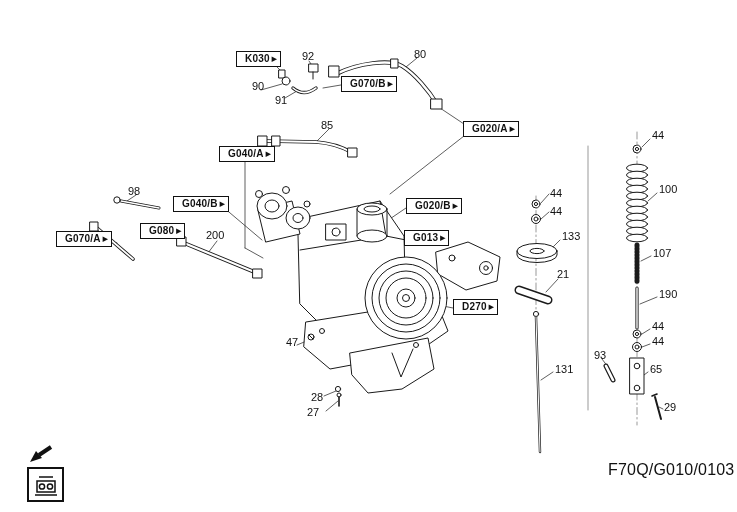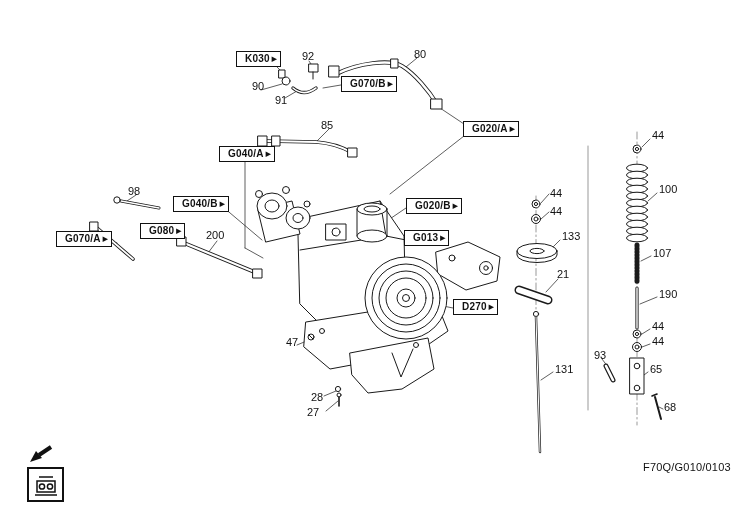--- a/index.html
+++ b/index.html
@@ -14,21 +14,21 @@
     border:1px solid #111; background:#fff; padding:1px 3px 1px 8px;
     font-size:10px; font-weight:700; line-height:12px; letter-spacing:.2px;
     cursor:pointer; white-space:nowrap; z-index:3;
   }
   .ref .ref-m { font-size:6.5px; line-height:10px; margin-left:2px; }
   .num {
     position:absolute; font-size:11px; font-weight:400; color:#111;
     line-height:13px; z-index:2; white-space:nowrap;
   }
   .fig-code {
-    position:absolute; left:643px; top:461px; font-size:11px; color:#111;
+    position:absolute; left:608px; top:461px; font-size:16px; color:#111;
     letter-spacing:.2px;
   }
   .nav-arrow { position:absolute; left:28px; top:444px; width:26px; height:20px; cursor:pointer; }
   .nav-box {
     position:absolute; left:27px; top:467px; width:37px; height:35px;
     border:2px solid #111; background:#fff; cursor:pointer;
     display:flex; align-items:center; justify-content:center;
   }
 </style>
 </head>
@@ -275,21 +275,21 @@
   <div class="num" style="left:557px;top:268px">21</div>
   <div class="num" style="left:555px;top:363px">131</div>
   <div class="num" style="left:652px;top:129px">44</div>
   <div class="num" style="left:659px;top:183px">100</div>
   <div class="num" style="left:653px;top:247px">107</div>
   <div class="num" style="left:659px;top:288px">190</div>
   <div class="num" style="left:652px;top:320px">44</div>
   <div class="num" style="left:652px;top:335px">44</div>
   <div class="num" style="left:594px;top:349px">93</div>
   <div class="num" style="left:650px;top:363px">65</div>
-  <div class="num" style="left:664px;top:401px">68</div>
+  <div class="num" style="left:664px;top:401px">29</div>
 
   <div class="fig-code">F70Q/G010/0103</div>
 
   <div class="nav-arrow">
     <svg width="26" height="20" viewBox="0 0 26 20">
       <line x1="11" y1="11" x2="23" y2="3" stroke="#111" stroke-width="4"></line>
       <polygon points="2,18 14,14 8,7" fill="#111"></polygon>
     </svg>
   </div>
   <div class="nav-box">

